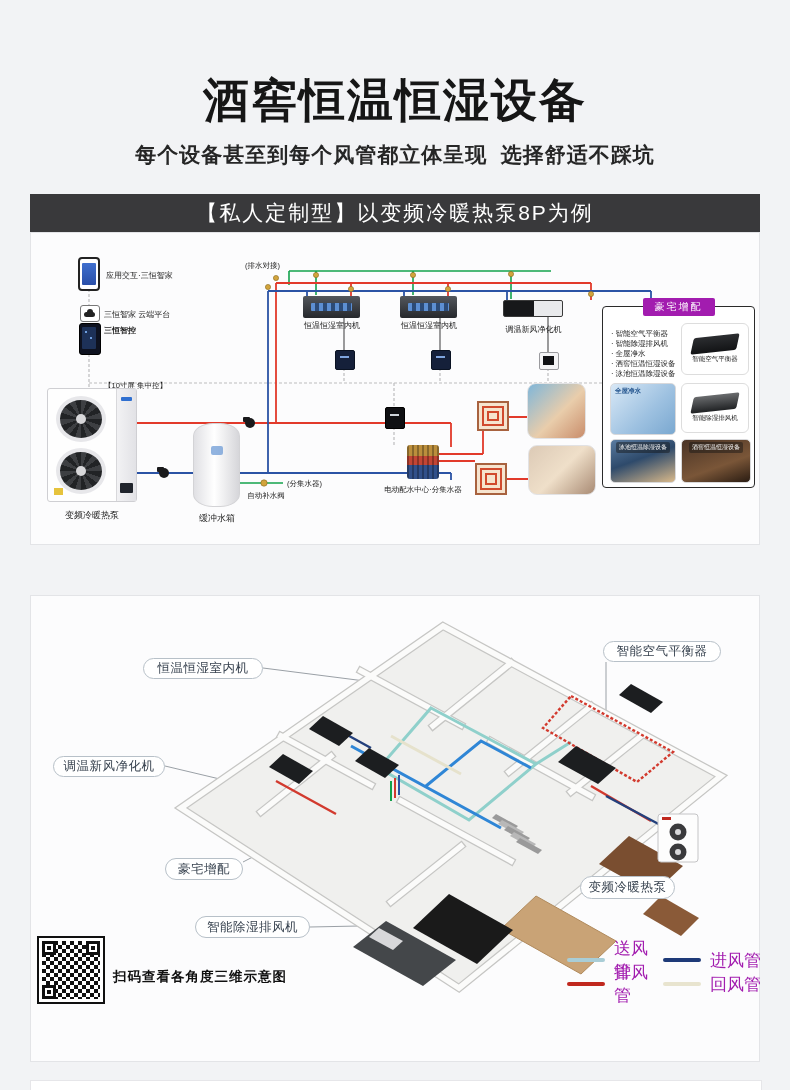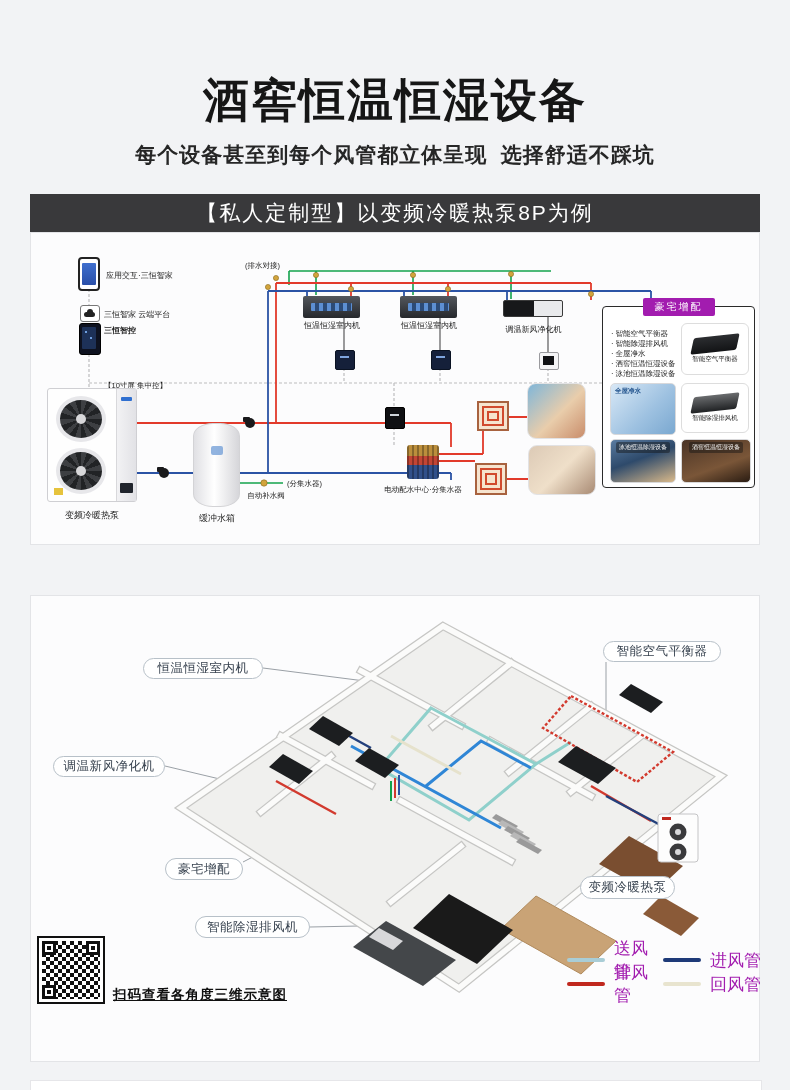--- a/index.html
+++ b/index.html
@@ -353,21 +353,21 @@
         <span>变频冷暖热泵</span>
       </div>
 
     <div class="abs qr" style="left:6px;top:340px;">
       <div class="pat">
         <span class="fnd" style="left:0;top:0;"></span>
         <span class="fnd" style="right:0;top:0;"></span>
         <span class="fnd" style="left:0;bottom:0;"></span>
       </div>
     </div>
-    <div class="abs qrcap" style="left:82px;top:390px;text-decoration:underline;">扫码查看各角度三维示意图</div>
+    <div class="abs qrcap" style="left:82px;top:372px;">扫码查看各角度三维示意图</div>
 
     <div class="abs legend" style="left:536px;top:352px;">
       <div class="lgi">
         <span class="lgline" style="background-color: rgb(169, 205, 214);"></span>
         <span class="lglab">送风管</span>
       </div>
       <div class="lgi">
         <span class="lgline" style="background-color: rgb(30, 58, 120);"></span>
         <span class="lglab">进风管</span>
       </div>

